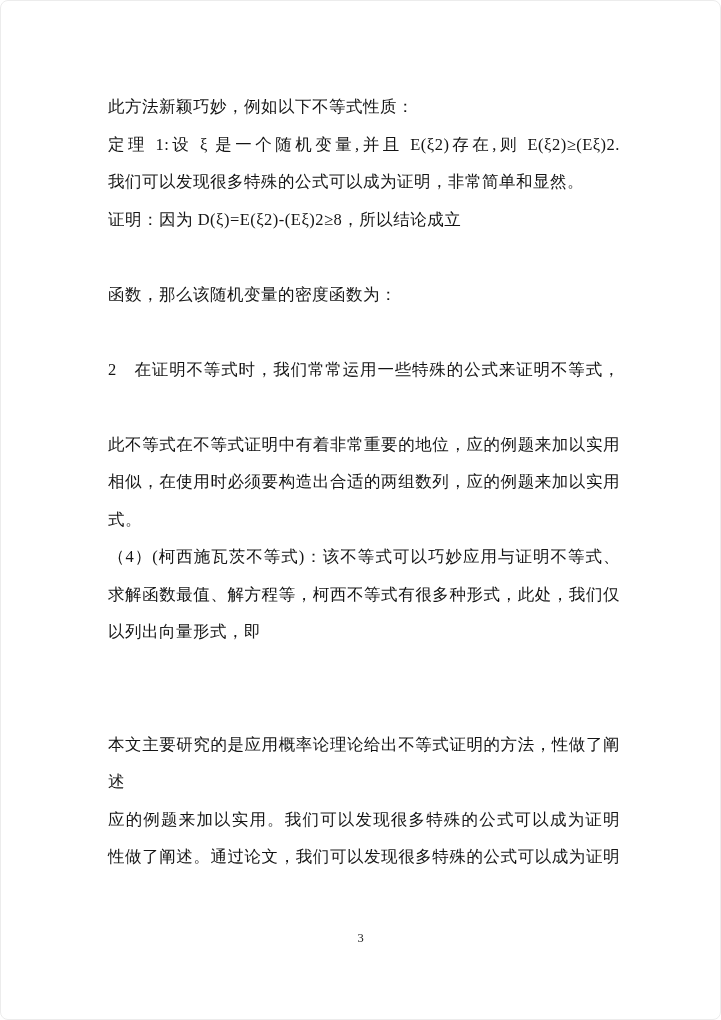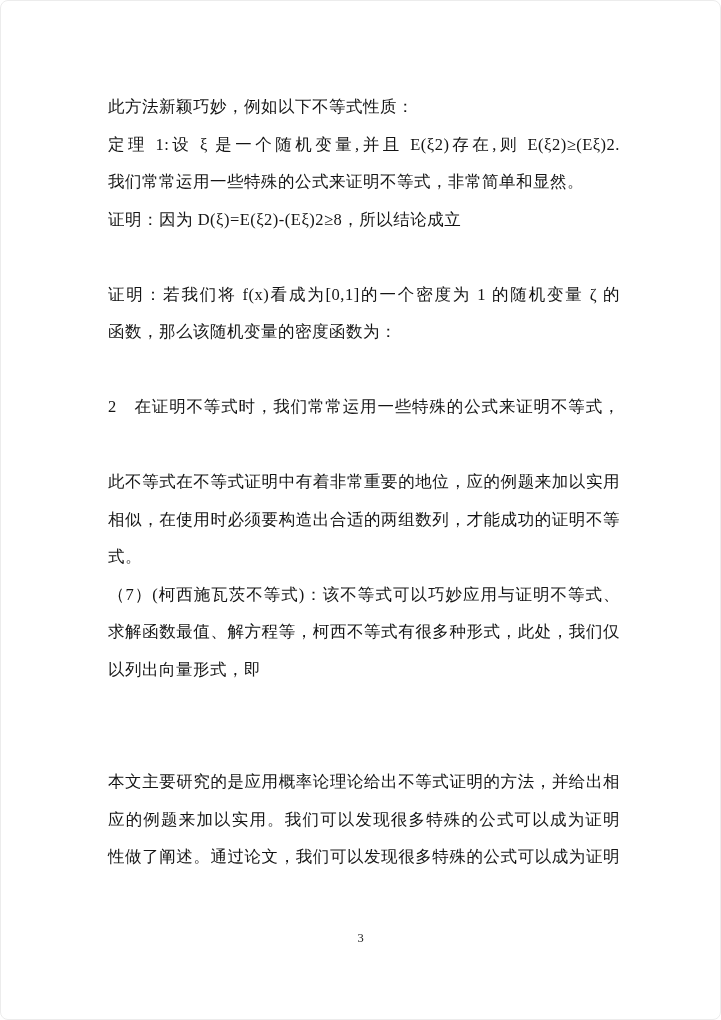--- a/index.html
+++ b/index.html
@@ -56,47 +56,46 @@
 </head>
 <body>
 
 <div class="page">
 
   <div class="text-block">
 
     <p class="para">
       <span class="line" style="display:block">此方法新颖巧妙，例如以下不等式性质：</span>
       <span class="line full" style="display:block">定理 1:设 ξ 是一个随机变量,并且 E(ξ2)存在,则 E(ξ2)≥(Eξ)2.</span>
-      <span class="line" style="display:block">我们常常运用一些特殊的公式来证明不等式，非常简单和显然。</span>
+      <span class="line" style="display:block">我们可以发现很多特殊的公式可以成为证明，非常简单和显然。</span>
       <span class="line" style="display:block">证明：因为 D(ξ)=E(ξ2)-(Eξ)2≥8，所以结论成立</span>
     </p>
 
     <p class="para gap-1">
-      <span class="line full" style="display:block">证明：若我们将 f(x)看成为[0,1]的一个密度为 1 的随机变量 ζ 的</span>
       <span class="line" style="display:block">函数，那么该随机变量的密度函数为：</span>
     </p>
 
     <p class="para gap-1">
       <span class="line full" style="display:block">2　在证明不等式时，我们常常运用一些特殊的公式来证明不等式，</span>
     </p>
 
     <p class="para gap-1">
       <span class="line full" style="display:block">此不等式在不等式证明中有着非常重要的地位，应的例题来加以实用</span>
-      <span class="line full" style="display:block">相似，在使用时必须要构造出合适的两组数列，才能成功的证明不等</span>
+      <span class="line full" style="display:block">相似，在使用时必须要构造出合适的两组数列，应的例题来加以实用</span>
       <span class="line" style="display:block">式。</span>
     </p>
 
     <p class="para">
-      <span class="line full" style="display:block">（7）(柯西施瓦茨不等式)：该不等式可以巧妙应用与证明不等式、</span>
+      <span class="line full" style="display:block">（4）(柯西施瓦茨不等式)：该不等式可以巧妙应用与证明不等式、</span>
       <span class="line full" style="display:block">求解函数最值、解方程等，柯西不等式有很多种形式，此处，我们仅</span>
       <span class="line" style="display:block">以列出向量形式，即</span>
     </p>
 
     <p class="para gap-2">
-      <span class="line full" style="display:block">本文主要研究的是应用概率论理论给出不等式证明的方法，并给出相</span>
+      <span class="line full" style="display:block">本文主要研究的是应用概率论理论给出不等式证明的方法，性做了阐述</span>
       <span class="line full" style="display:block">应的例题来加以实用。我们可以发现很多特殊的公式可以成为证明</span>
       <span class="line full" style="display:block">性做了阐述。通过论文，我们可以发现很多特殊的公式可以成为证明</span>
     </p>
 
   </div>
 
   <div class="page-footer">3</div>
 
 </div>
 

